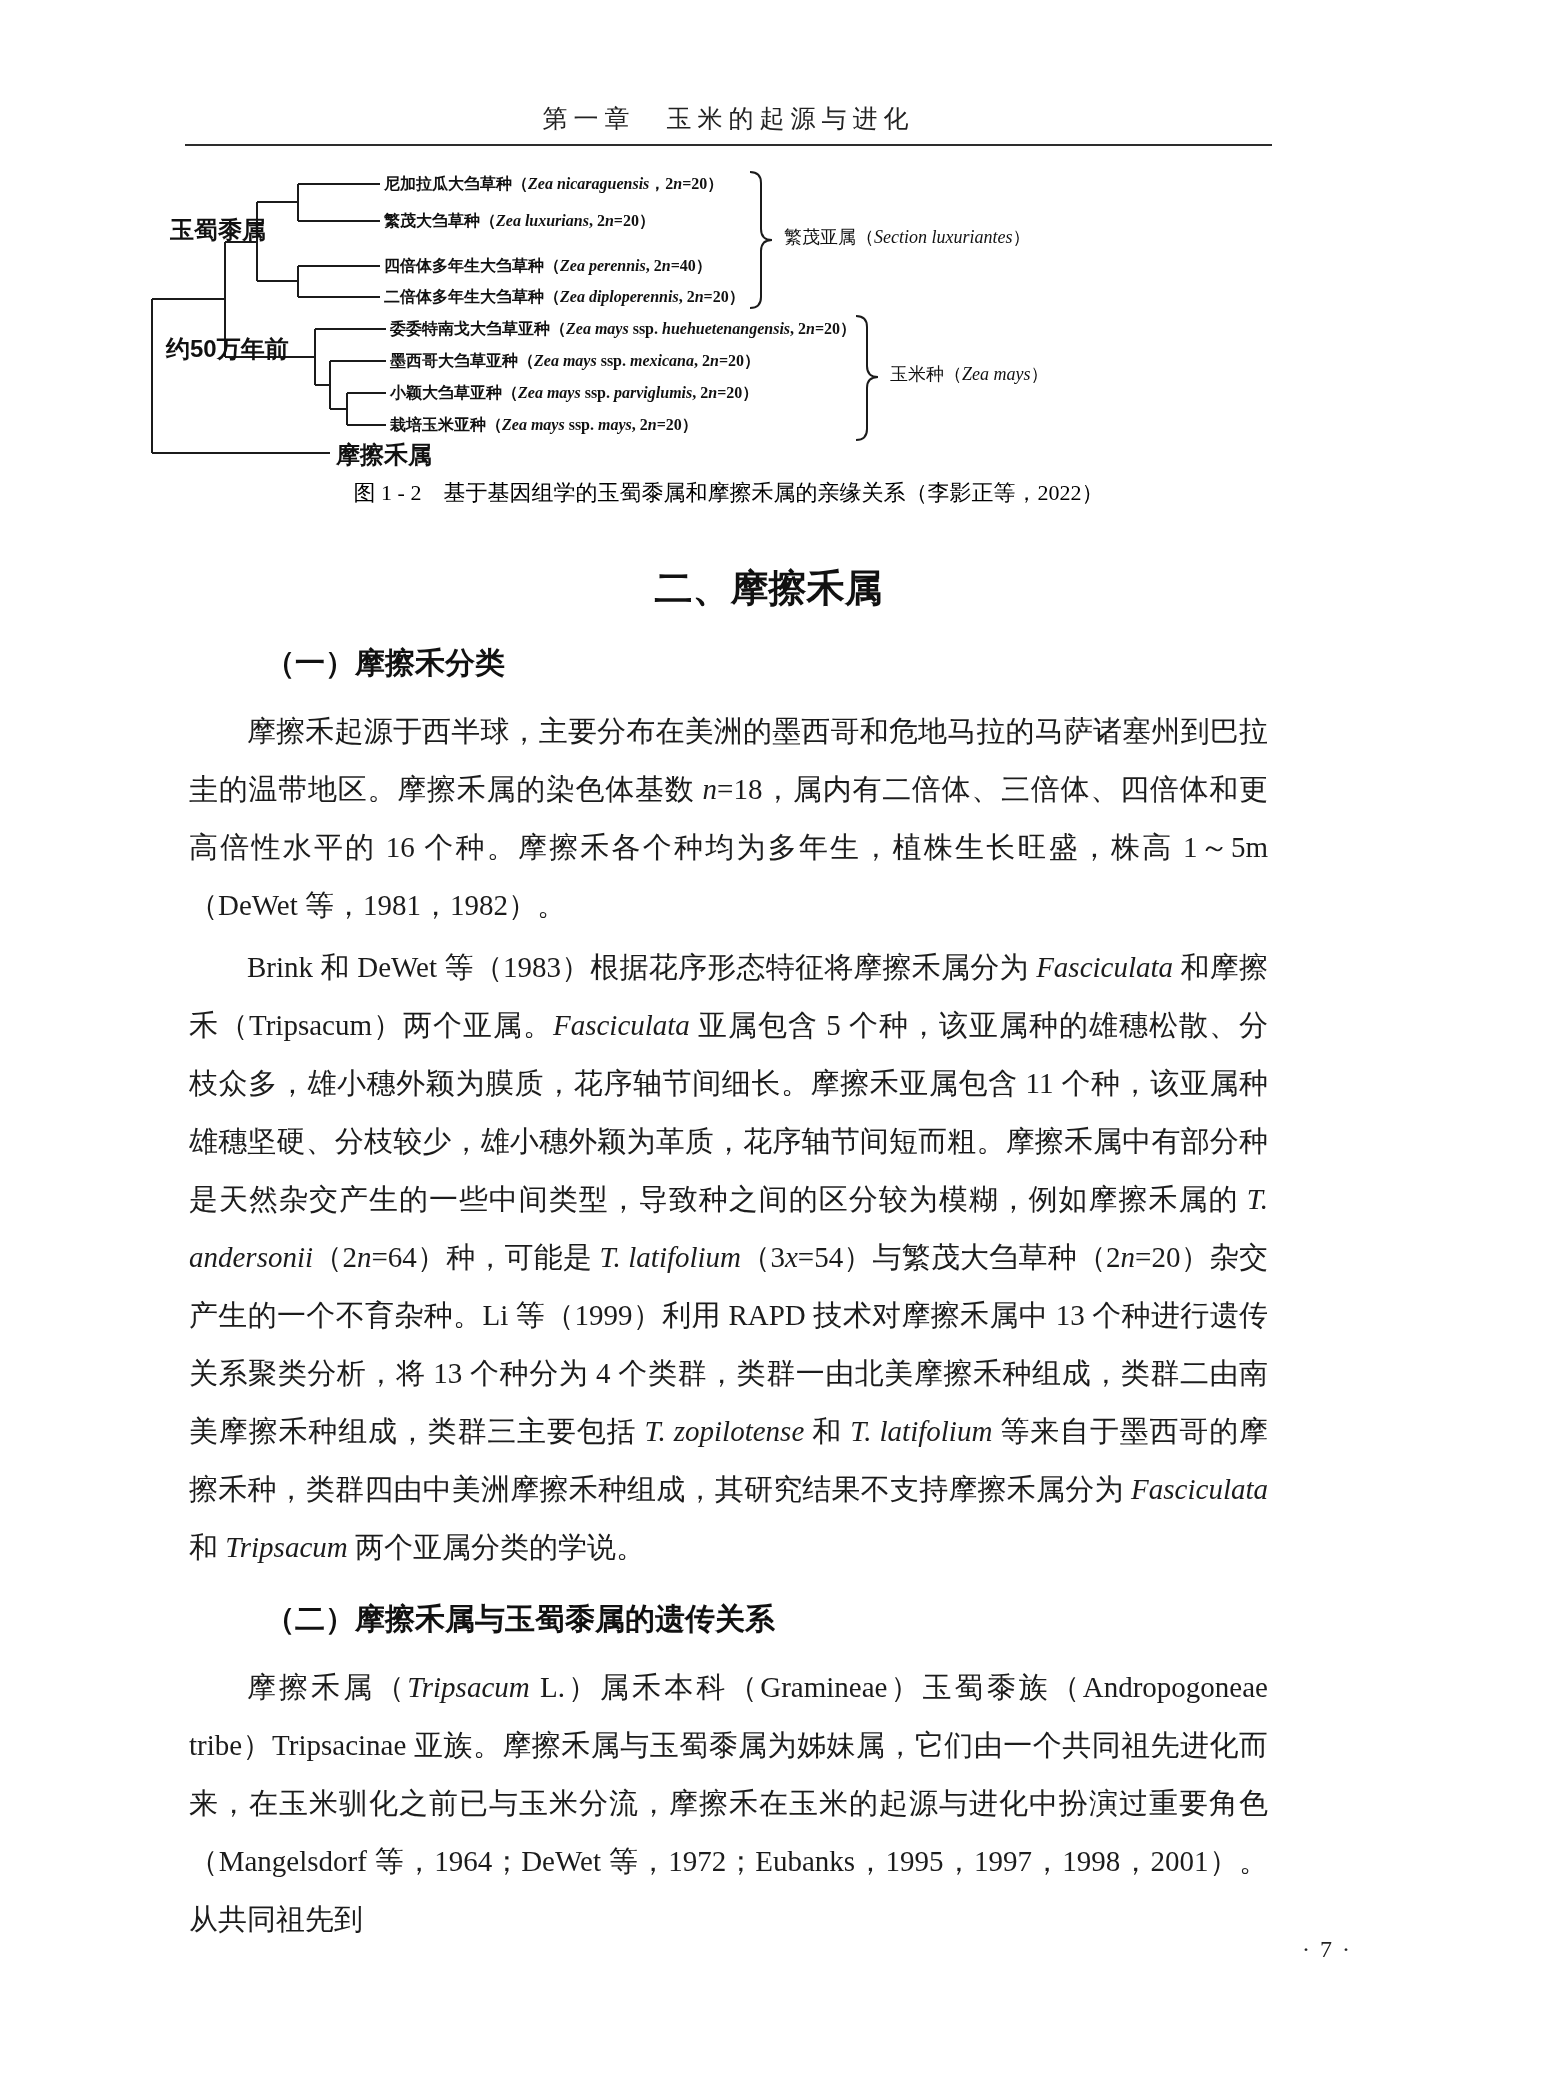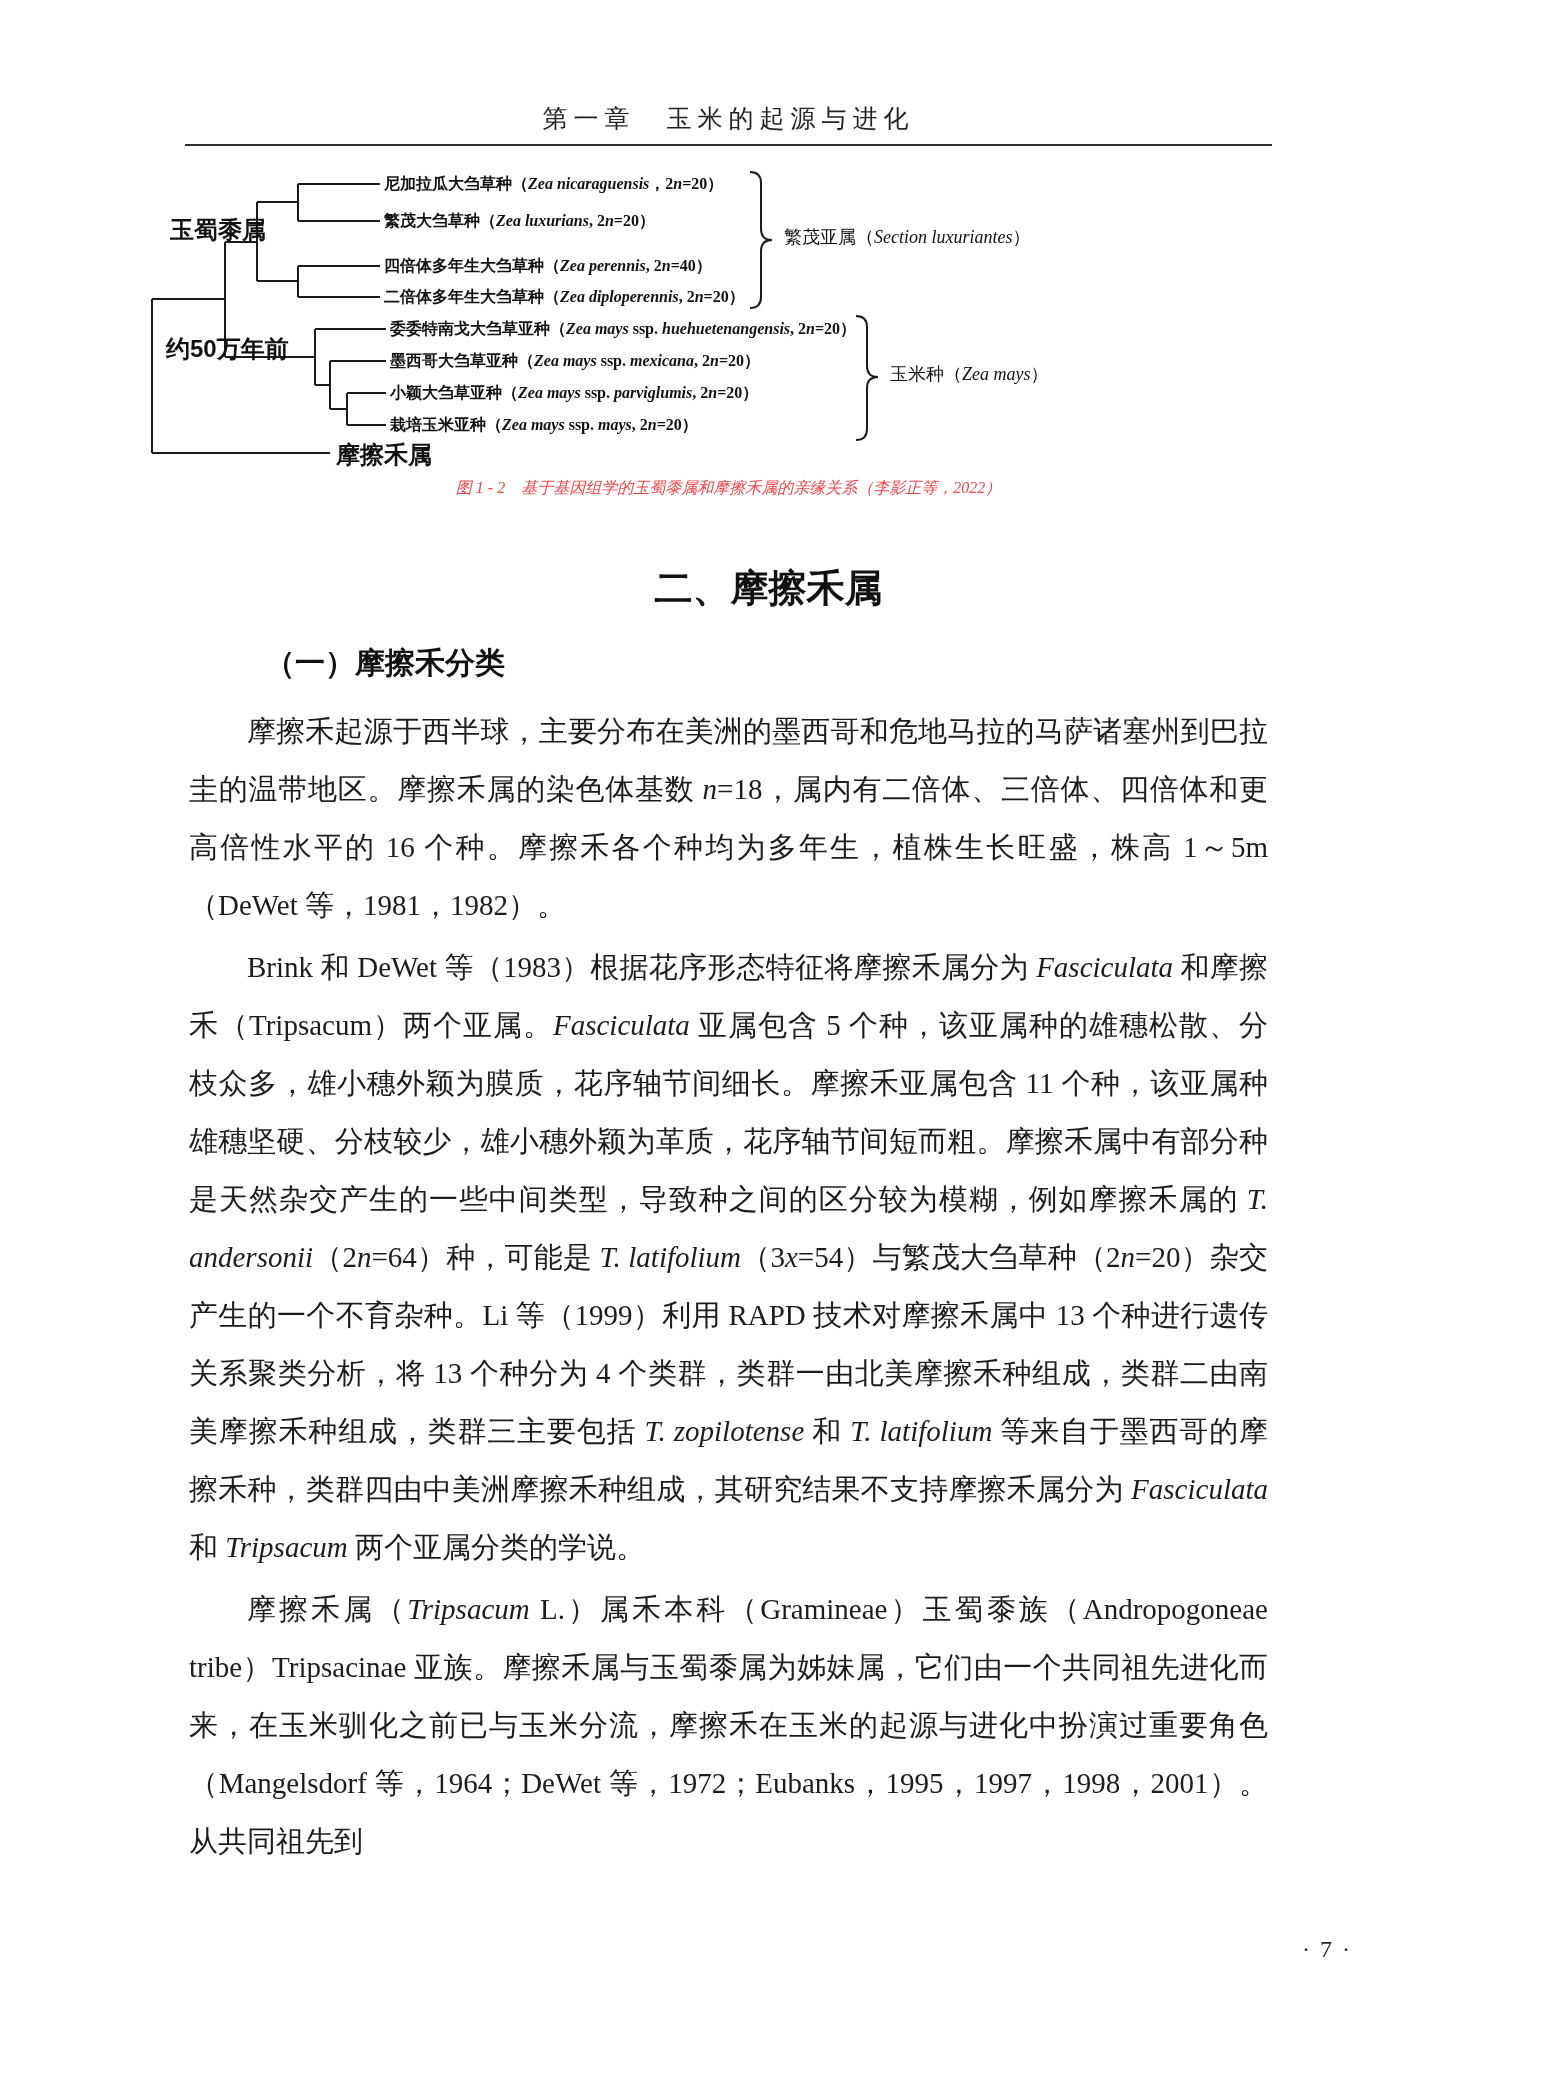--- a/index.html
+++ b/index.html
@@ -20,21 +20,21 @@
   .side-label {
     font-family:"Liberation Sans","DejaVu Sans",sans-serif;
     font-weight:bold; font-size:24px; color:#111;
   }
   .taxon { font-size:16px; font-weight:bold; color:#111; line-height:20px; }
   .group-label { font-size:18px; font-weight:normal; color:#111; }
   .taxon i, .group-label i { font-style:italic; }
 
   .caption {
     position:absolute; top:478px; left:185px; width:1087px;
-    text-align:center; font-size:16px; color:#ef4444;font-style:italic;
+    text-align:center; font-size:22px; color:#000000;
   }
 
   .body-flow {
     position:absolute; top:552px; left:185px; width:1087px;
     font-size:29px; line-height:58px; text-align:justify; color:#1c1c1c;
   }
   .h1 {
     font-family:"Liberation Sans","DejaVu Sans",sans-serif;
     font-size:38px; font-weight:bold; line-height:44px;
     padding-left:80px; margin:14px 0 34px; text-align:center; color:#111;
@@ -92,18 +92,19 @@
     <div class="tlabel group-label" style="left:890px; top:198px">玉米种（<i>Zea mays</i>）</div>
   </div>
 
   <div class="caption">图 1 - 2　基于基因组学的玉蜀黍属和摩擦禾属的亲缘关系（李影正等，2022）</div>
 
   <div class="body-flow">
     <h2 class="h1" style="margin-top:14px">二、摩擦禾属</h2>
     <h3 class="h2">（一）摩擦禾分类</h3>
     <p>摩擦禾起源于西半球，主要分布在美洲的墨西哥和危地马拉的马萨诸塞州到巴拉圭的温带地区。摩擦禾属的染色体基数 <i>n</i>=18，属内有二倍体、三倍体、四倍体和更高倍性水平的 16 个种。摩擦禾各个种均为多年生，植株生长旺盛，株高 1～5m（DeWet 等，1981，1982）。</p>
     <p>Brink 和 DeWet 等（1983）根据花序形态特征将摩擦禾属分为 <i>Fasciculata</i> 和摩擦禾（Tripsacum）两个亚属。<i>Fasciculata</i> 亚属包含 5 个种，该亚属种的雄穗松散、分枝众多，雄小穗外颖为膜质，花序轴节间细长。摩擦禾亚属包含 11 个种，该亚属种雄穗坚硬、分枝较少，雄小穗外颖为革质，花序轴节间短而粗。摩擦禾属中有部分种是天然杂交产生的一些中间类型，导致种之间的区分较为模糊，例如摩擦禾属的 <i>T. andersonii</i>（2<i>n</i>=64）种，可能是 <i>T. latifolium</i>（3<i>x</i>=54）与繁茂大刍草种（2<i>n</i>=20）杂交产生的一个不育杂种。Li 等（1999）利用 RAPD 技术对摩擦禾属中 13 个种进行遗传关系聚类分析，将 13 个种分为 4 个类群，类群一由北美摩擦禾种组成，类群二由南美摩擦禾种组成，类群三主要包括 <i>T. zopilotense</i> 和 <i>T. latifolium</i> 等来自于墨西哥的摩擦禾种，类群四由中美洲摩擦禾种组成，其研究结果不支持摩擦禾属分为 <i>Fasciculata</i> 和 <i>Tripsacum</i> 两个亚属分类的学说。</p>
+    <h3 class="h2">（二）摩擦禾属与玉蜀黍属的遗传关系</h3>
     <p>摩擦禾属（<i>Tripsacum</i> L.）属禾本科（Gramineae）玉蜀黍族（Andropogoneae tribe）Tripsacinae 亚族。摩擦禾属与玉蜀黍属为姊妹属，它们由一个共同祖先进化而来，在玉米驯化之前已与玉米分流，摩擦禾在玉米的起源与进化中扮演过重要角色（Mangelsdorf 等，1964；DeWet 等，1972；Eubanks，1995，1997，1998，2001）。从共同祖先到</p>
   </div>
 
   <div class="pagenum">· 7 ·</div>
 
 </div>
 
 </body></html>

